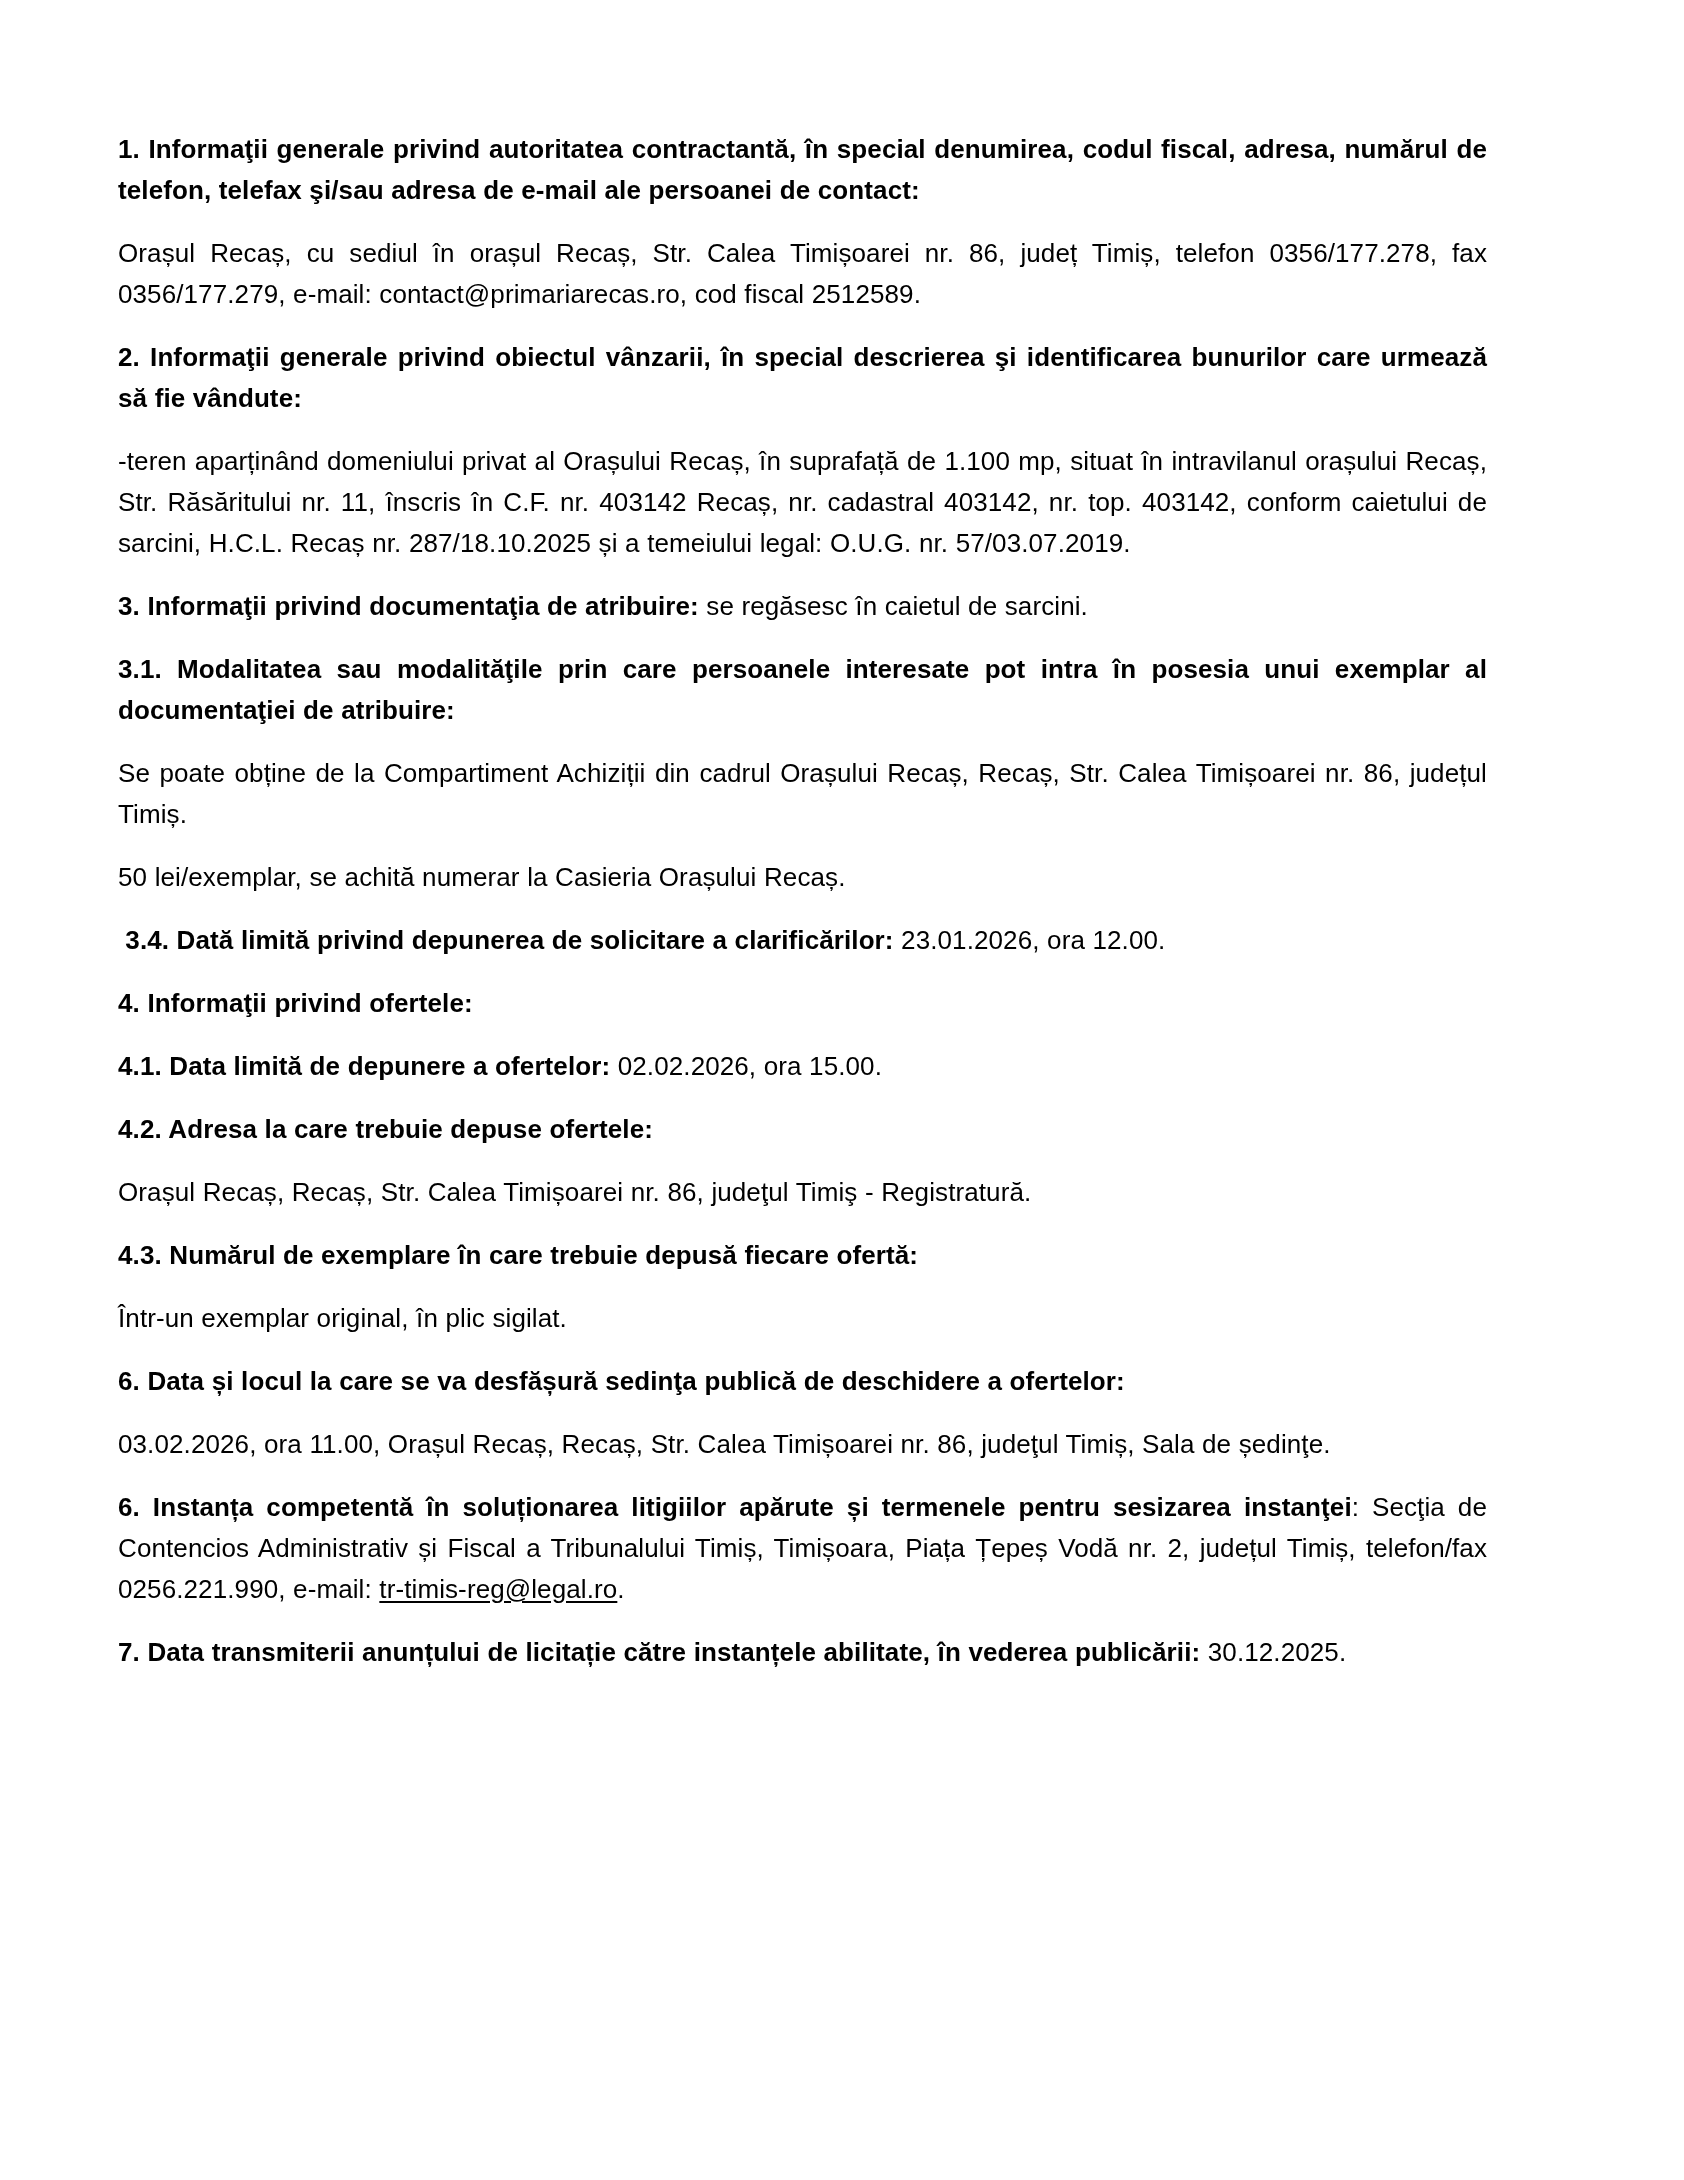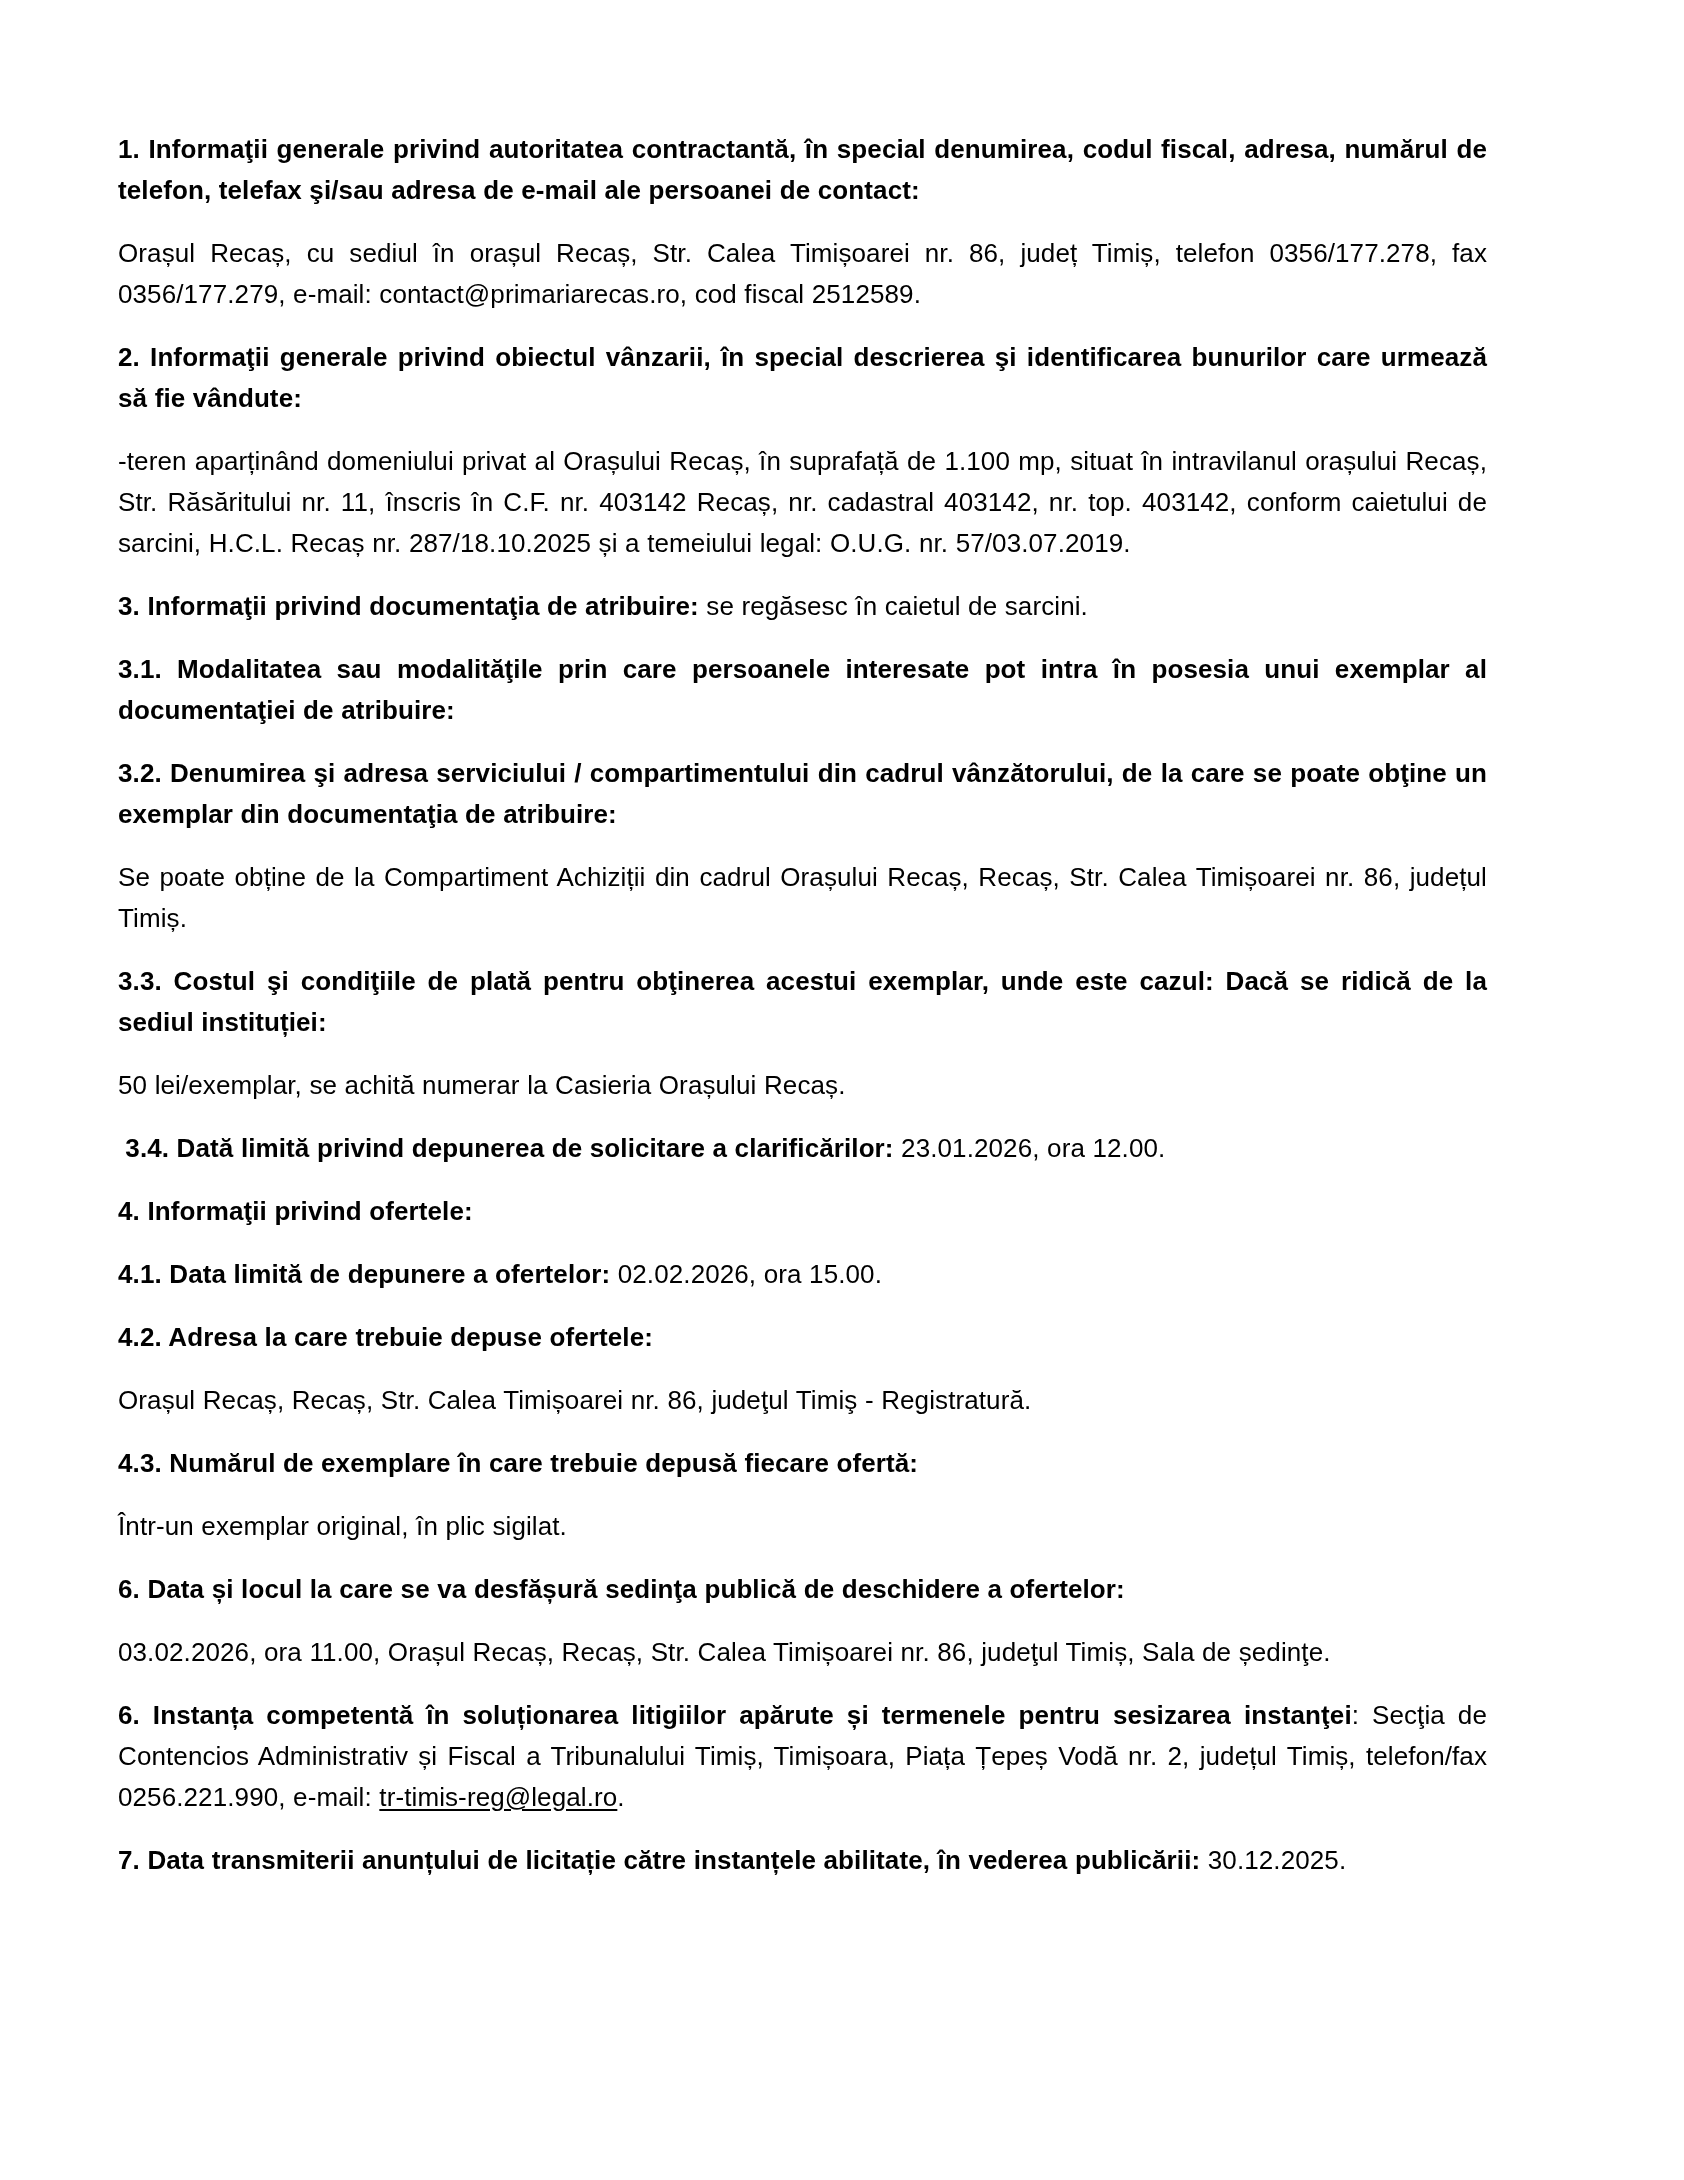--- a/index.html
+++ b/index.html
@@ -73,24 +73,22 @@
     <p class="para bold">1. Informaţii generale privind autoritatea contractantă, în special denumirea, codul fiscal, adresa, numărul de telefon, telefax şi/sau adresa de e-mail ale persoanei de contact:</p>
     <p class="para">Orașul Recaș, cu sediul în orașul Recaș, Str. Calea Timișoarei nr. 86, județ Timiș, telefon 0356/177.278, fax 0356/177.279, e-mail: contact@primariarecas.ro, cod fiscal 2512589.</p>
 
     <p class="para bold">2. Informaţii generale privind obiectul vânzarii, în special descrierea şi identificarea bunurilor care urmează să fie vândute:</p>
     <p class="para">-teren aparținând domeniului privat al Orașului Recaș, în suprafață de 1.100 mp, situat în intravilanul orașului Recaș, Str. Răsăritului nr. 11, înscris în C.F. nr. 403142 Recaș, nr. cadastral 403142, nr. top. 403142, conform caietului de sarcini, H.C.L. Recaș nr. 287/18.10.2025 și a temeiului legal: O.U.G. nr. 57/03.07.2019.</p>
 
     <p class="para"><span class="b">3. Informaţii privind documentaţia de atribuire:</span><span class="n"> se regăsesc în caietul de sarcini.</span></p>
 
     <p class="para bold">3.1. Modalitatea sau modalităţile prin care persoanele interesate pot intra în posesia unui exemplar al documentaţiei de atribuire:</p>
 
-    <p class="para bold">3.2. Denumirea şi adresa serviciului / compartimentului din cadrul vânzătorului, de la care se poate obţine un exemplar din documentaţia de atribuire:</p>
     <p class="para">Se poate obține de la Compartiment Achiziții din cadrul Orașului Recaș, Recaș, Str. Calea Timișoarei nr. 86, județul Timiș.</p>
 
-    <p class="para bold">3.3. Costul şi condiţiile de plată pentru obţinerea acestui exemplar, unde este cazul: Dacă se ridică de la sediul instituției:</p>
     <p class="para">50 lei/exemplar, se achită numerar la Casieria Orașului Recaș.</p>
 
     <p class="para"><span class="b lead-space"> </span><span class="b">3.4. Dată limită privind depunerea de solicitare a clarificărilor:</span><span class="n"> 23.01.2026, ora 12.00.</span></p>
 
     <p class="para bold">4. Informaţii privind ofertele:</p>
 
     <p class="para"><span class="b">4.1. Data limită de depunere a ofertelor:</span><span class="n"> 02.02.2026, ora 15.00.</span></p>
 
     <p class="para bold">4.2. Adresa la care trebuie depuse ofertele:</p>
     <p class="para">Orașul Recaș, Recaș, Str. Calea Timișoarei nr. 86, judeţul Timiş - Registratură.</p>

